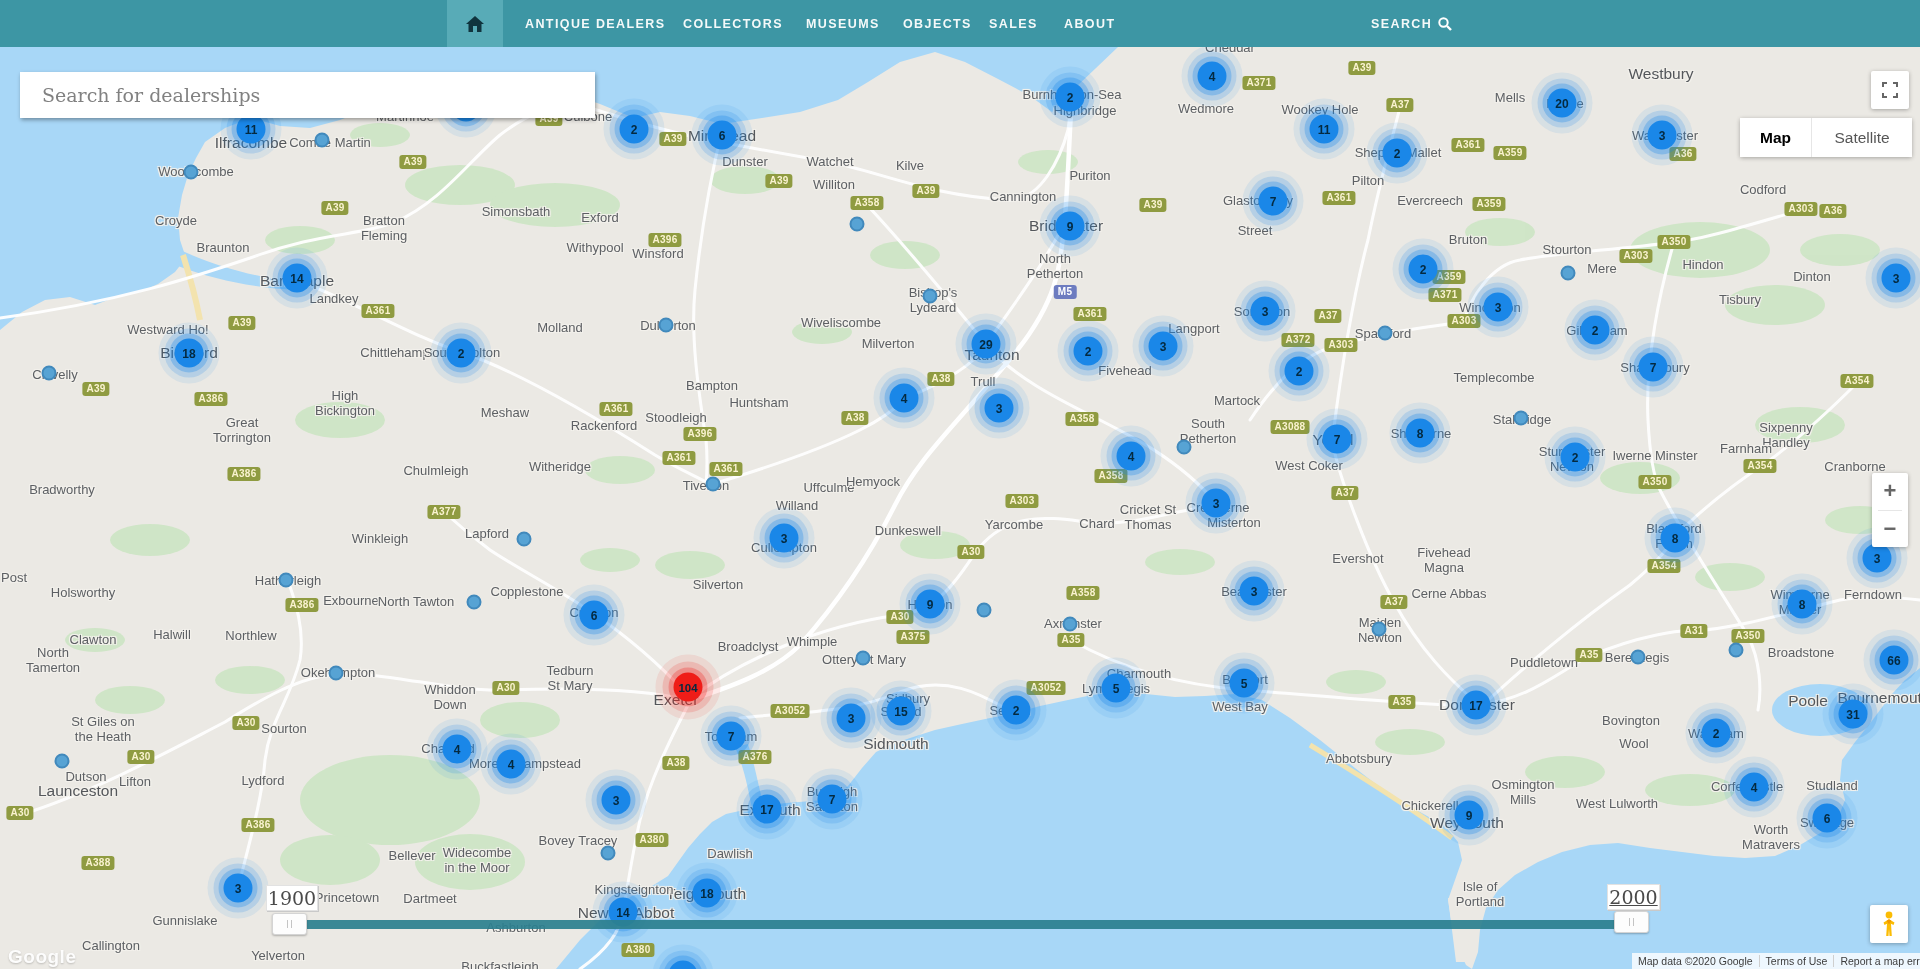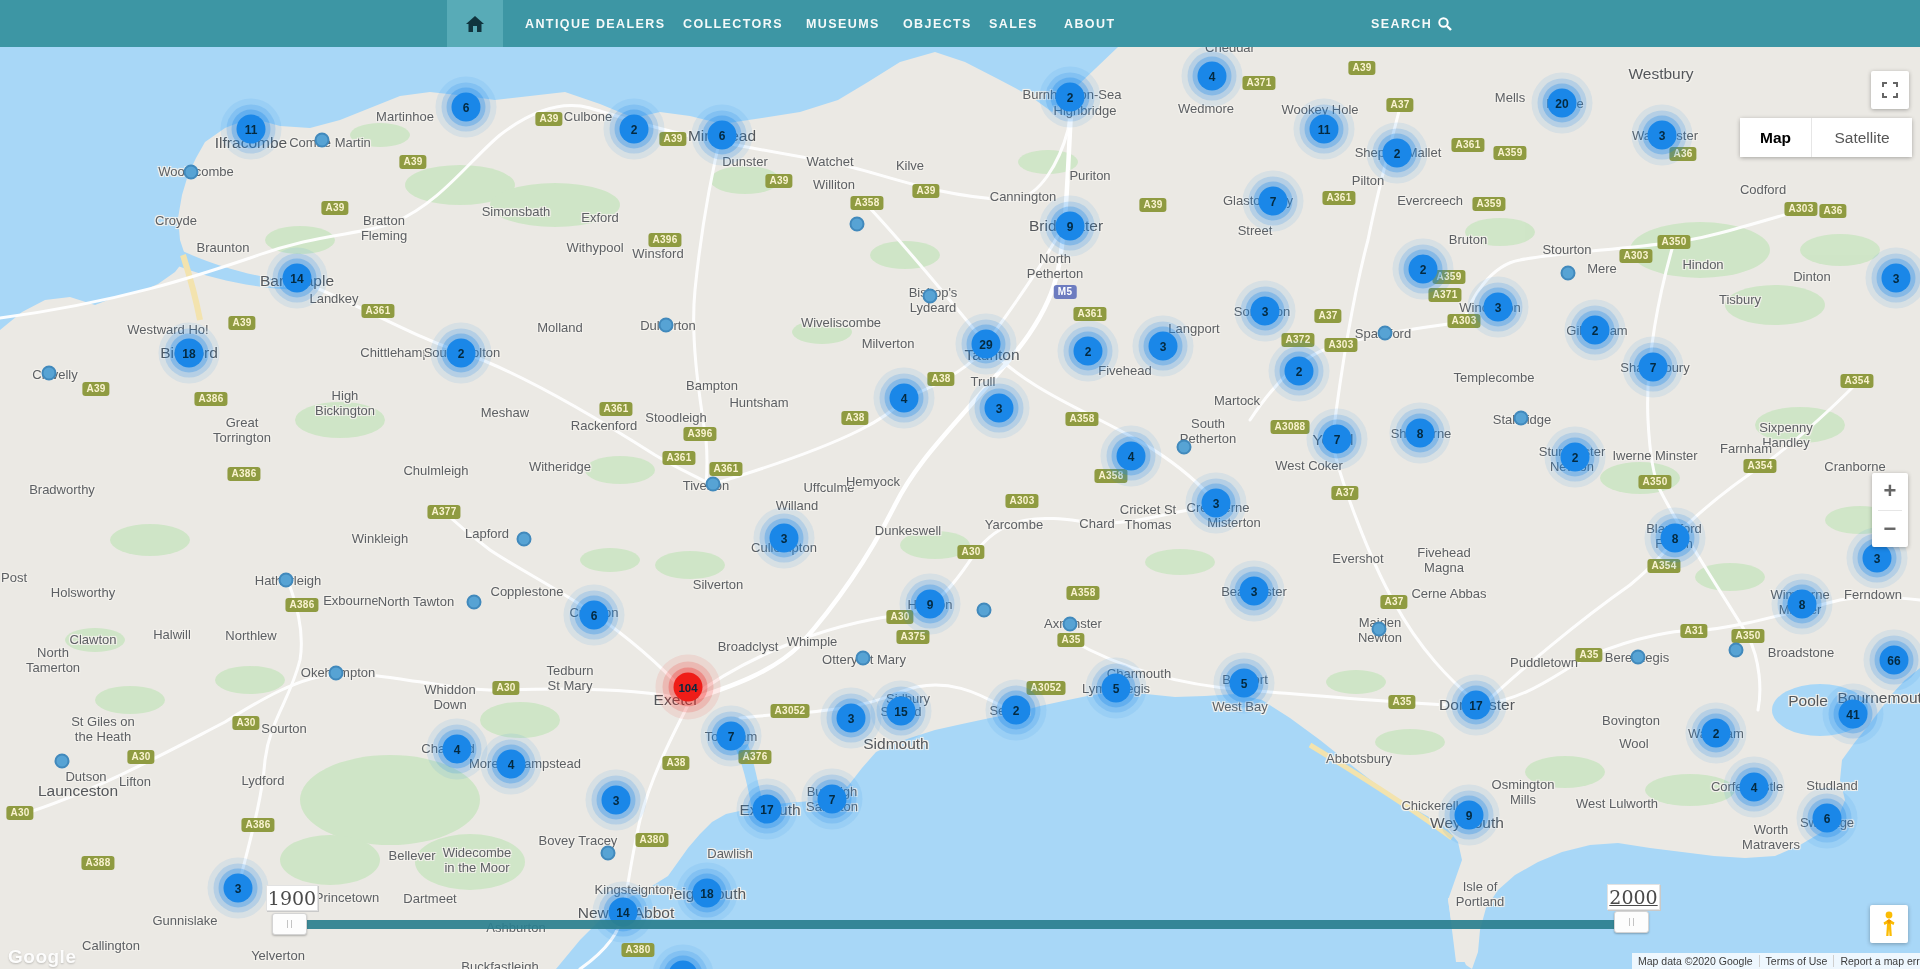--- a/index.html
+++ b/index.html
@@ -509,28 +509,31 @@
       <div class="cluster" style="left: 511px; top: 717px;">4</div>
       <div class="cluster" style="left: 616px; top: 753px;">3</div>
       <div class="cluster" style="left: 238px; top: 841px;">3</div>
       <div class="cluster" style="left: 707px; top: 846px;">18</div>
       <div class="cluster" style="left: 623px; top: 865px;">14</div>
       <div class="cluster" style="left: 683px; top: 928px;"></div>
       <div class="cluster" style="left: 1675px; top: 491px;">8</div>
       <div class="cluster" style="left: 1802px; top: 557px;">8</div>
       <div class="cluster" style="left: 1877px; top: 511px;">3</div>
       <div class="cluster" style="left: 1894px; top: 613px;">66</div>
-      <div class="cluster" style="left: 1853px; top: 667px;">41</div>
+      <div class="cluster" style="left: 1853px; top: 667px;">31</div>
       <div class="cluster" style="left: 1476px; top: 658px;">17</div>
       <div class="cluster" style="left: 1716px; top: 686px;">2</div>
       <div class="cluster" style="left: 1754px; top: 740px;">4</div>
       <div class="cluster" style="left: 1827px; top: 771px;">6</div>
       <div class="cluster" style="left: 1469px; top: 768px;">9</div>
     </div>
 
+  <div id="searchbox">
+    <input type="text" placeholder="Search for dealerships" style="">
+  </div>
 
   <div class="gm-btn" id="fullscreen">
     <svg width="16" height="16" viewBox="0 0 16 16">
       <path d="M1,5 L1,1 L5,1 M11,1 L15,1 L15,5 M15,11 L15,15 L11,15 M5,15 L1,15 L1,11" fill="none" stroke="#666" stroke-width="2"></path>
     </svg>
   </div>
 
   <div id="maptype">
     <div class="mt sel" style="width:71px">Map</div>
     <div class="mt unsel" style="width:100px">Satellite</div>

